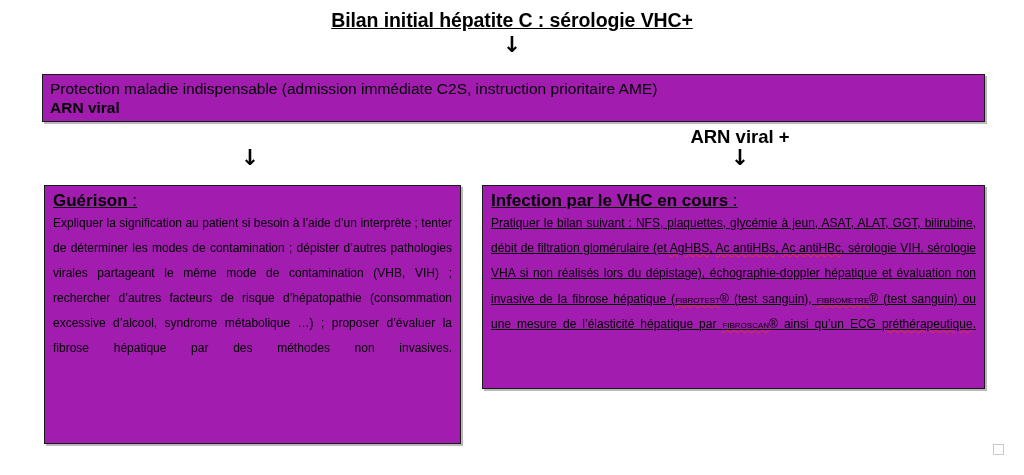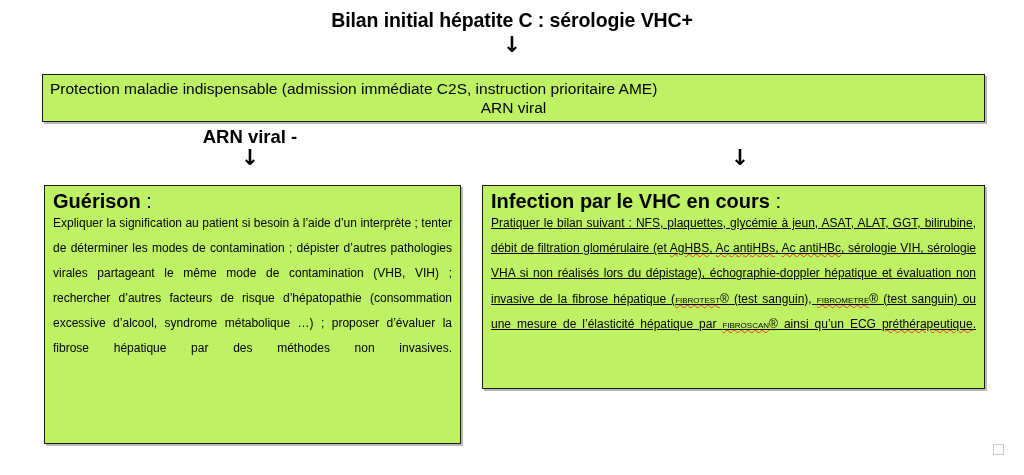--- a/index.html
+++ b/index.html
@@ -26,20 +26,21 @@
   .title {
     position: absolute;
     left: 0;
     top: 9px;
     width: 1024px;
     text-align: center;
     font-size: 19.5px;
     font-weight: bold;
     letter-spacing: -0.1px;
     white-space: nowrap;
+    text-decoration: underline;
   }
 
   
   .arrow {
     position: absolute;
     font-size: 22px;
     line-height: 22px;
     font-weight: bold;
     text-align: center;
     font-family: "DejaVu Sans", sans-serif;
@@ -76,21 +77,21 @@
   }
   .branch-label-right {
     left: 650px;
     top: 126px;
     width: 180px;
   }
 
   
   .box {
     position: absolute;
-    background: #bef264;
+    background: #a21caf;
     border: 1.5px solid #1a1a1a;
     box-sizing: border-box;
     box-shadow: 2px 2px 0 0 #b9b9b9;
   }
 
   .box-top {
     left: 42px;
     top: 74px;
     width: 943px;
     height: 48px;
@@ -98,44 +99,45 @@
   }
   .box-top .line1 {
     font-size: 15.5px;
     line-height: 19px;
     text-align: left;
     white-space: nowrap;
   }
   .box-top .line2 {
     font-size: 15.5px;
     line-height: 19px;
-    font-weight: normal;
-    text-align: center;
+    font-weight: bold;
+    text-align: left;
   }
 
   .box-left {
     left: 44px;
     top: 185px;
     width: 417px;
     height: 259px;
     padding: 5px 8px 5px 8px;
   }
   .box-right {
     left: 482px;
     top: 185px;
     width: 503px;
     height: 204px;
     padding: 5px 8px 5px 8px;
   }
 
   .box-heading {
-    font-size: 20px;
+    font-size: 17px;
     font-weight: bold;
     line-height: 20px;
     margin-bottom: 0;
+    text-decoration: underline;
   }
   .box-heading .colon {
     font-weight: normal;
   }
 
   .box-body {
     font-size: 12px;
     line-height: 25px;
     text-align: justify;
     text-justify: inter-word;
@@ -190,23 +192,23 @@
 
   <div class="title">Bilan initial hépatite C : sérologie VHC+</div>
 
   <div class="arrow arrow-title">↓</div>
 
   <div class="box box-top">
     <div class="line1">Protection maladie indispensable (admission immédiate C2S, instruction prioritaire AME)</div>
     <div class="line2">ARN viral</div>
   </div>
 
-  <div class="branch-label branch-label-left">ARN viral -</div>
   <div class="arrow arrow-left-branch">↓</div>
 
+  <div class="branch-label branch-label-right">ARN viral +</div>
   <div class="arrow arrow-right-branch">↓</div>
 
   <div class="box box-left">
     <div class="box-heading"><span>Guérison</span><span class="colon"> :</span></div>
     <div class="box-body">Expliquer la signification au patient si besoin à l’aide d’un interprète ; tenter de déterminer les modes de contamination ; dépister d’autres pathologies virales partageant le même mode de contamination (VHB, VIH) ; rechercher d’autres facteurs de risque d’hépatopathie (consommation excessive d’alcool, syndrome métabolique …) ; proposer d’évaluer la fibrose hépatique par des méthodes non invasives.</div>
   </div>
 
   <div class="box box-right">
     <div class="box-heading"><span>Infection par le VHC en cours</span><span class="colon"> :</span></div>
     <div class="box-body"><span>Pratiquer le bilan suivant : NFS, plaquettes, glycémie à jeun, ASAT, ALAT, GGT, bilirubine, débit de filtration glomérulaire (et </span><span class="spell">AgHBS</span><span>, </span><span class="spell">Ac antiHBs</span><span>, </span><span class="spell">Ac antiHBc</span><span>, sérologie VIH, sérologie VHA si non réalisés lors du dépistage), échographie-doppler hépatique et évaluation non invasive de la fibrose hépatique (</span><span class="smallcaps spell">FIBROTEST</span><span>® (test sanguin), </span><span class="smallcaps spell">FIBROMETRE</span><span>® (test sanguin) ou une mesure de l’élasticité hépatique par </span><span class="smallcaps spell">FIBROSCAN</span><span>® ainsi qu’un ECG </span><span class="spell">préthérapeutique</span><span>.</span></div>

